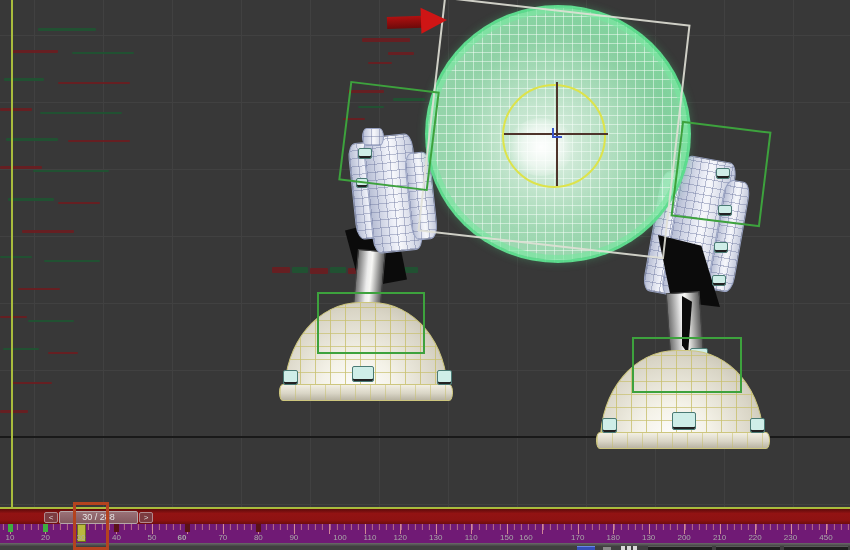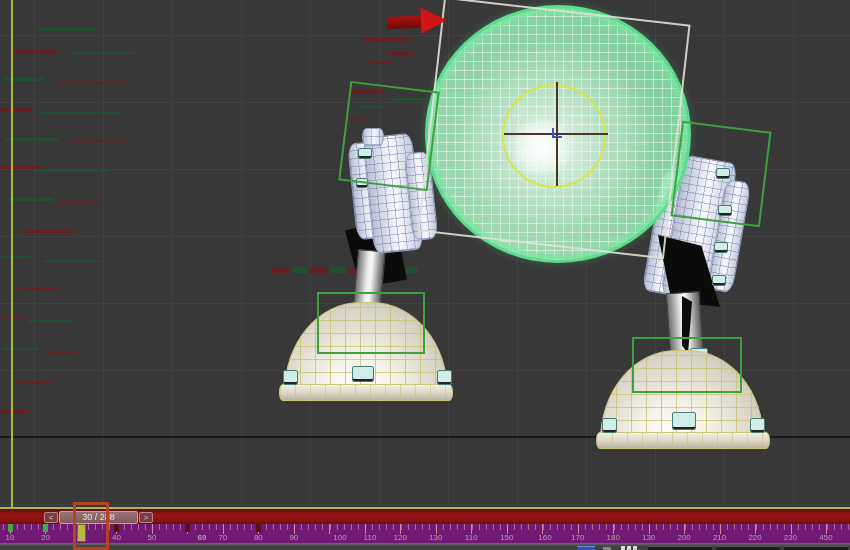--- a/index.html
+++ b/index.html
@@ -226,31 +226,31 @@
       <div class="key-tick" style="left: 185.4px; background: rgb(90, 18, 22);"></div>
       <div class="key-tick" style="left: 256.36px; background: rgb(90, 18, 22);"></div>
     </div>
   <div class="cur-marker" id="cur-marker" style="left: 76.96px;"></div>
   <div id="tb-labels">
       <span class="tb-label" style="left: 10px;">10</span>
       <span class="tb-label" style="left: 45.48px;">20</span>
       <span class="tb-label" style="left: 80.96px;">30</span>
       <span class="tb-label" style="left: 116.44px;">40</span>
       <span class="tb-label" style="left: 151.92px;">50</span>
-      <span class="tb-label" style="left: 202px; font-weight: bold;">60</span>
+      <span class="tb-label" style="left: 182px; font-weight: bold;">60</span>
       <span class="tb-label" style="left: 222.88px;">70</span>
       <span class="tb-label" style="left: 258.36px;">80</span>
       <span class="tb-label" style="left: 293.84px;">90</span>
       <span class="tb-label" style="left: 340px;">100</span>
       <span class="tb-label" style="left: 370px;">110</span>
       <span class="tb-label" style="left: 400.28px;">120</span>
       <span class="tb-label" style="left: 435.76px;">130</span>
       <span class="tb-label" style="left: 471.24px;">110</span>
       <span class="tb-label" style="left: 506.72px;">150</span>
-      <span class="tb-label" style="left: 545px;">160</span>
+      <span class="tb-label" style="left: 526px;">160</span>
       <span class="tb-label" style="left: 577.68px;">170</span>
       <span class="tb-label" style="left: 613.16px;">180</span>
       <span class="tb-label" style="left: 648.64px;">130</span>
       <span class="tb-label" style="left: 684.12px;">200</span>
       <span class="tb-label" style="left: 719.6px;">210</span>
       <span class="tb-label" style="left: 755.08px;">220</span>
       <span class="tb-label" style="left: 790.56px;">230</span>
       <span class="tb-label" style="left: 826.04px;">450</span>
     </div>
 </div>

